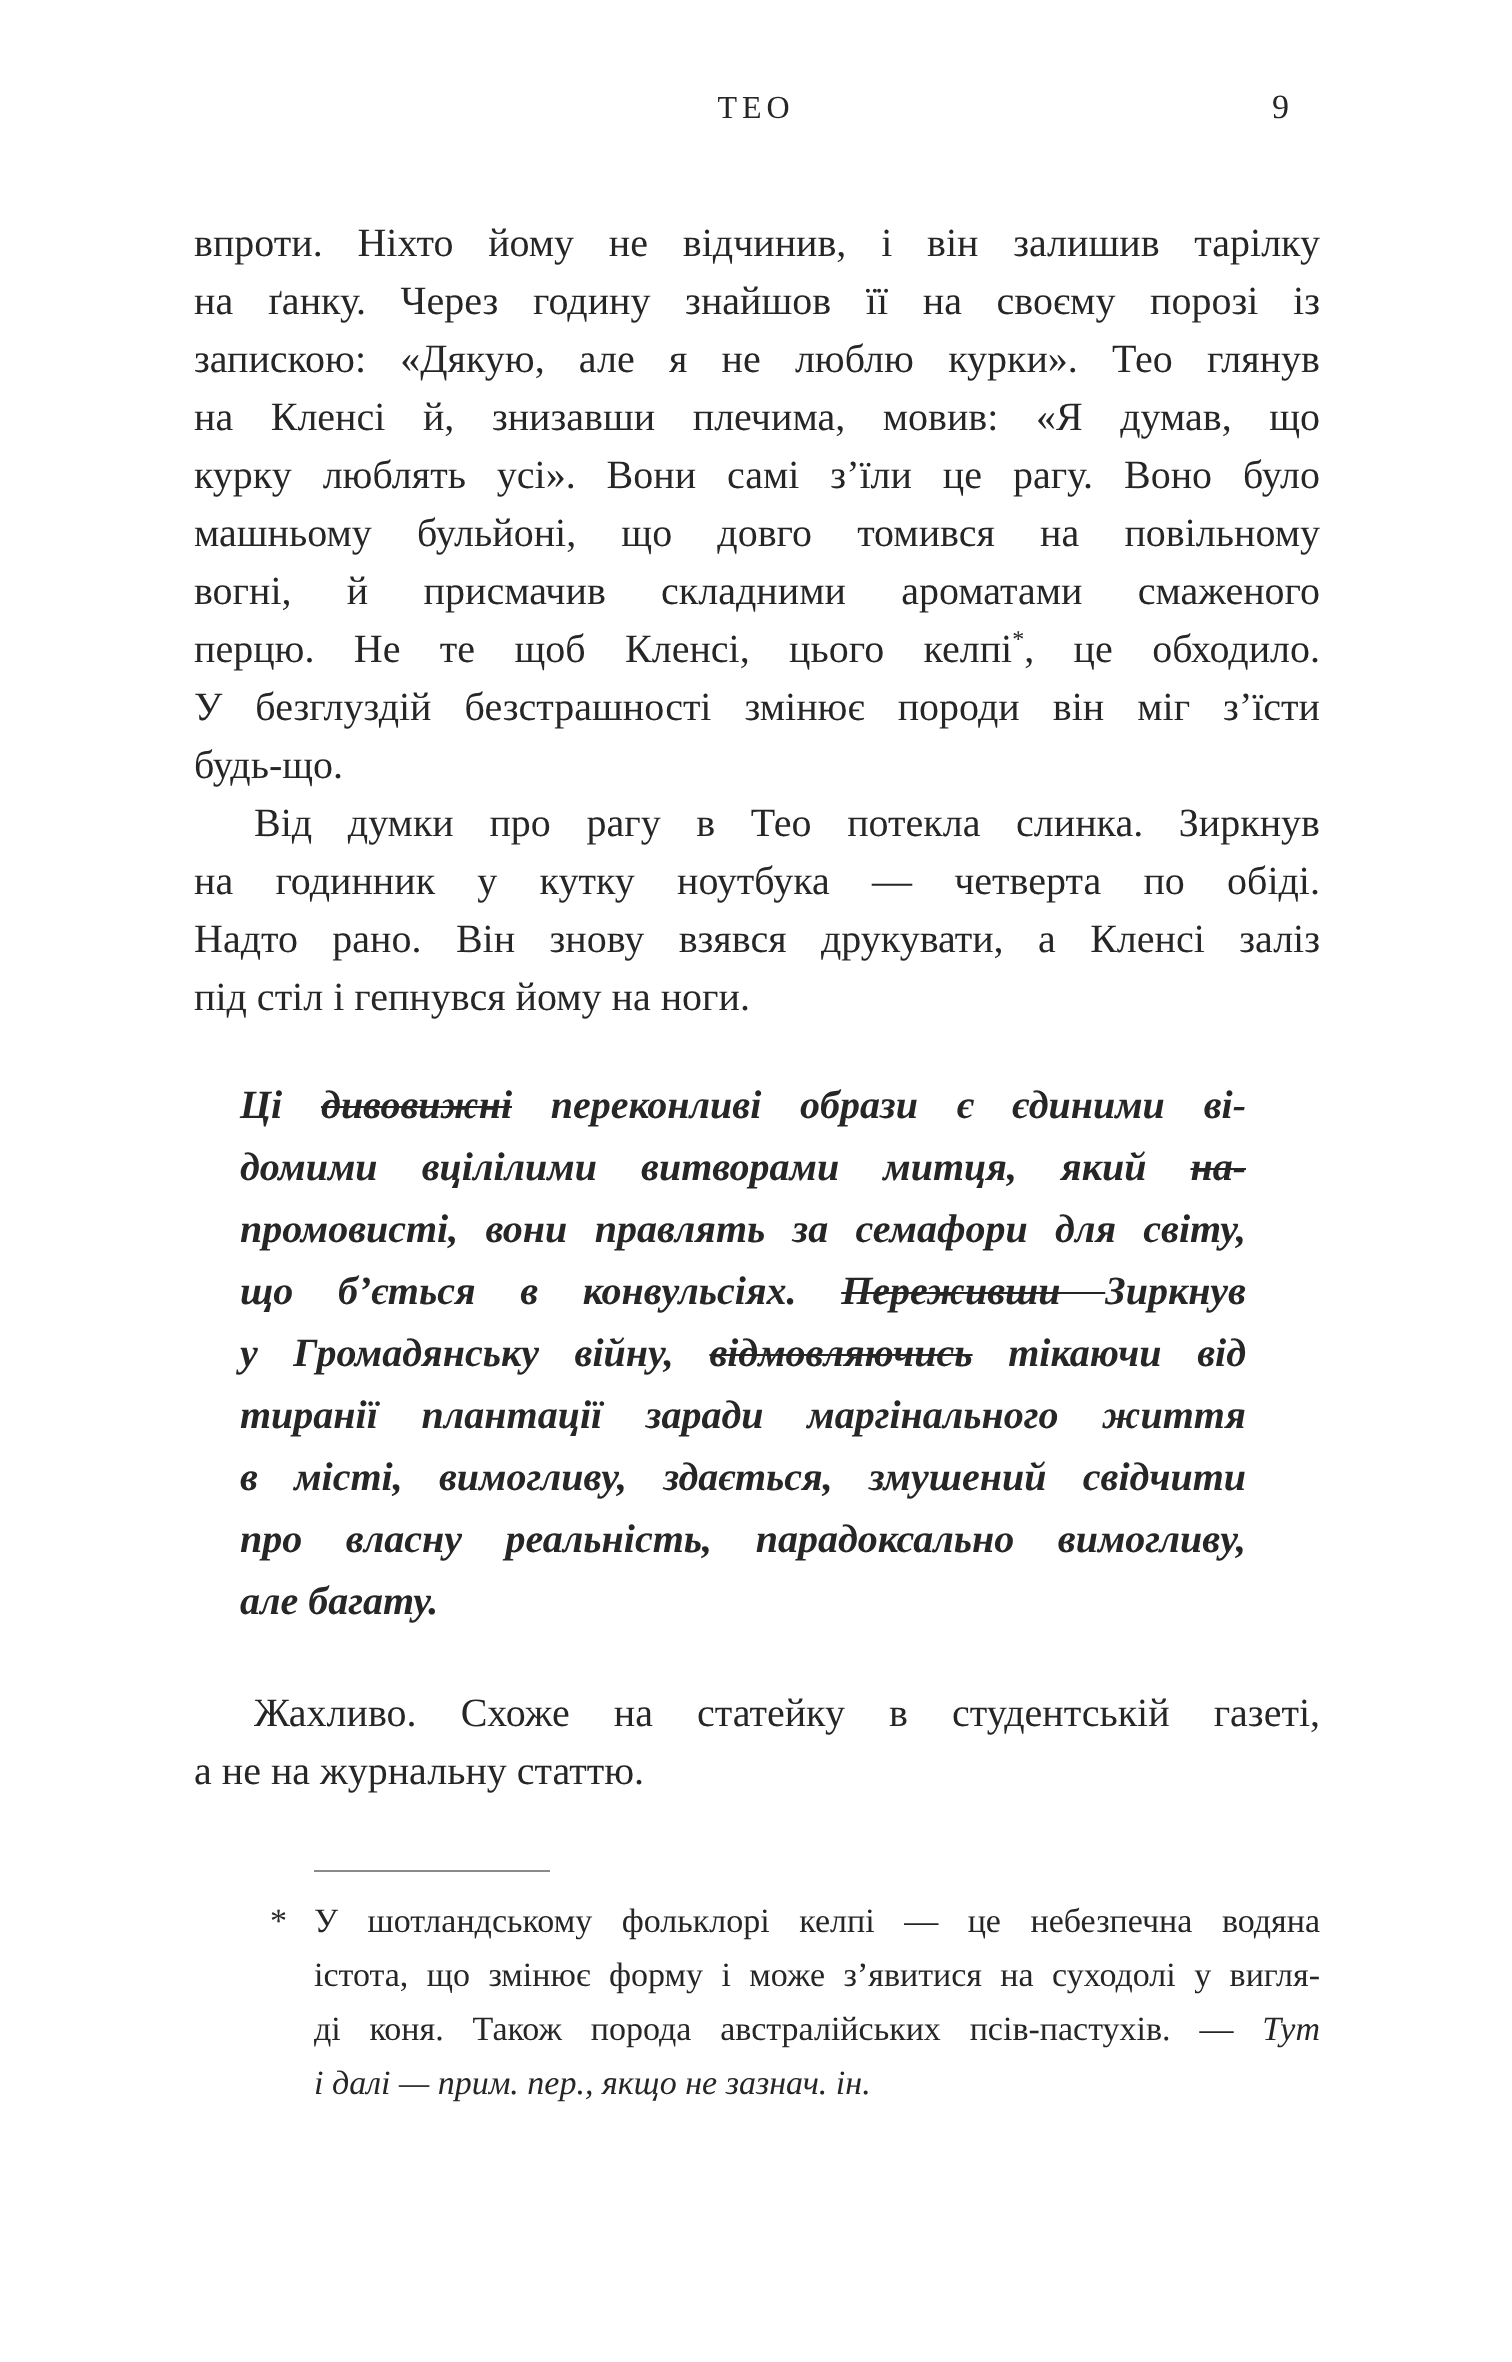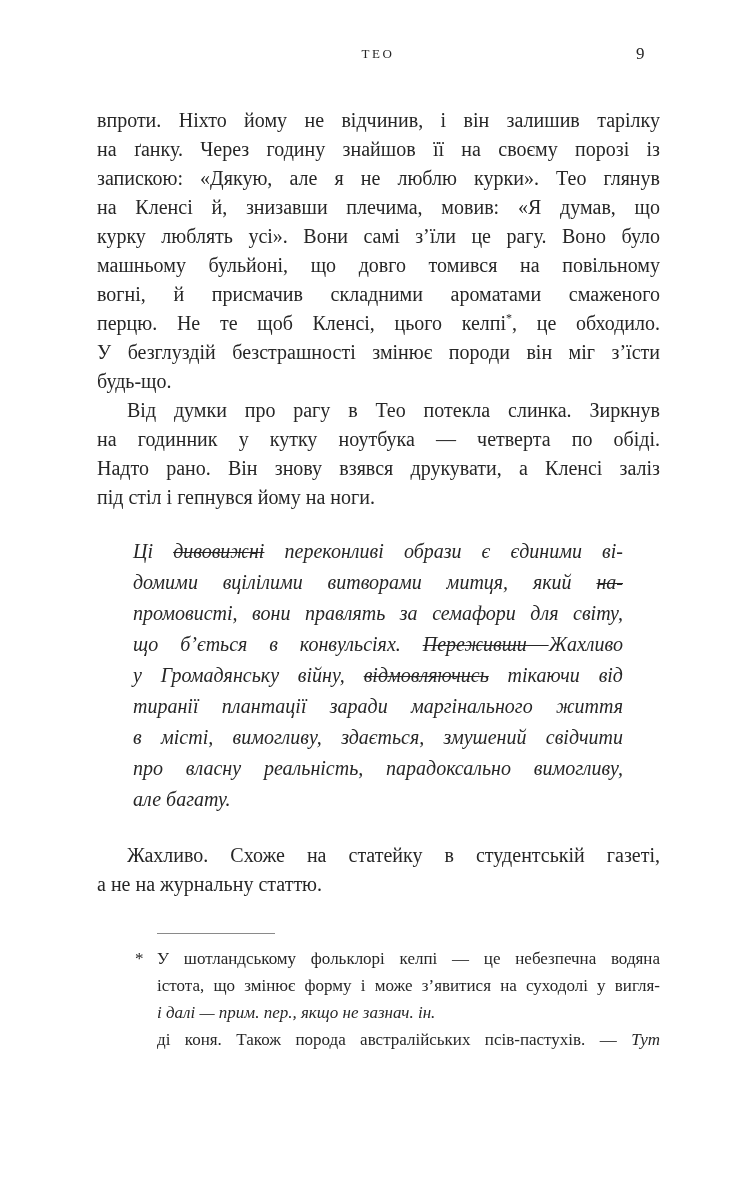--- a/index.html
+++ b/index.html
@@ -14,42 +14,43 @@
     overflow: hidden;
   }
   .page-header {
     position: relative;
     margin: 0 97px;
     padding-top: 46px;
   }
   .running-title {
     display: block;
     text-align: center;
-    font-size: 13px;
+    font-size: 16px;
     letter-spacing: 2.5px;
   }
   .page-number {
     position: absolute;
     right: 14px;
     top: 44px;
     font-size: 17px;
     letter-spacing: 0.5px;
   }
   .page-body {
     margin: 44px 96px 0 97px;
     font-size: 20px;
     line-height: 29px;
   }
   .line { text-align: justify; text-align-last: justify; }
   .line.last { text-align-last: left; }
   .indent-first .line:first-child { text-indent: 30px; }
   .quote {
-    margin: 24px 37px 26px 36px;
+    margin: 24px 37px 26px 23px;
     font-style: italic;
     line-height: 31px;
+    font-weight: bold;
   }
   .strike { text-decoration: line-through; text-decoration-thickness: 1px; }
   .sup { vertical-align: super; font-size: 12px; line-height: 0; }
   .it { font-style: italic; }
   .footnote {
     margin-top: 34px;
     padding-left: 38px;
     font-size: 17px;
     line-height: 27px;
   }
@@ -87,37 +88,37 @@
     <div class="para indent-first">
         <div class="line"><span>Від думки про рагу в Тео потекла слинка. Зиркнув</span></div>
         <div class="line"><span>на годинник у кутку ноутбука — четверта по обіді.</span></div>
         <div class="line"><span>Надто рано. Він знову взявся друкувати, а Кленсі заліз</span></div>
         <div class="line last"><span>під стіл і гепнувся йому на ноги.</span></div>
       </div>
     <blockquote class="quote">
         <div class="line"><span>Ці </span><span class="strike">дивовижні</span><span> переконливі образи є єдиними ві-</span></div>
         <div class="line"><span>домими вцілілими витворами митця, який </span><span class="strike">на-</span></div>
         <div class="line"><span>промовисті, вони правлять за семафори для світу,</span></div>
-        <div class="line"><span>що б’ється в конвульсіях. </span><span class="strike">Переживши </span><span>Жахливо</span></div>
+        <div class="line"><span>що б’ється в конвульсіях. </span><span class="strike">Переживши </span><span>Зиркнув</span></div>
         <div class="line"><span>у Громадянську війну, </span><span class="strike">відмовляючись</span><span> тікаючи від</span></div>
         <div class="line"><span>тиранії плантації заради маргінального життя</span></div>
         <div class="line"><span>в місті, вимогливу, здається, змушений свідчити</span></div>
         <div class="line"><span>про власну реальність, парадоксально вимогливу,</span></div>
         <div class="line last"><span>але багату.</span></div>
       </blockquote>
     <div class="para indent-first">
         <div class="line"><span>Жахливо. Схоже на статейку в студентській газеті,</span></div>
         <div class="line last"><span>а не на журнальну статтю.</span></div>
       </div>
     <div class="footnote">
       <div class="fn-rule"></div>
       <div class="fn-row">
         <span class="fn-marker">*</span>
         <div class="fn-text">
             <div class="line"><span>У шотландському фольклорі келпі — це небезпечна водяна</span></div>
             <div class="line"><span>істота, що змінює форму і може з’явитися на суходолі у вигля-</span></div>
+            <div class="line"><span>ді коня. Також порода австралійських псів-пастухів. — </span><span class="it">Тут</span></div>
             <div class="line last"><span class="it">і далі — прим. пер., якщо не зазнач. ін.</span></div>
-            <div class="line"><span>ді коня. Також порода австралійських псів-пастухів. — </span><span class="it">Тут</span></div>
           </div>
       </div>
     </div>
   </main>
 </div>
 
 </body></html>

